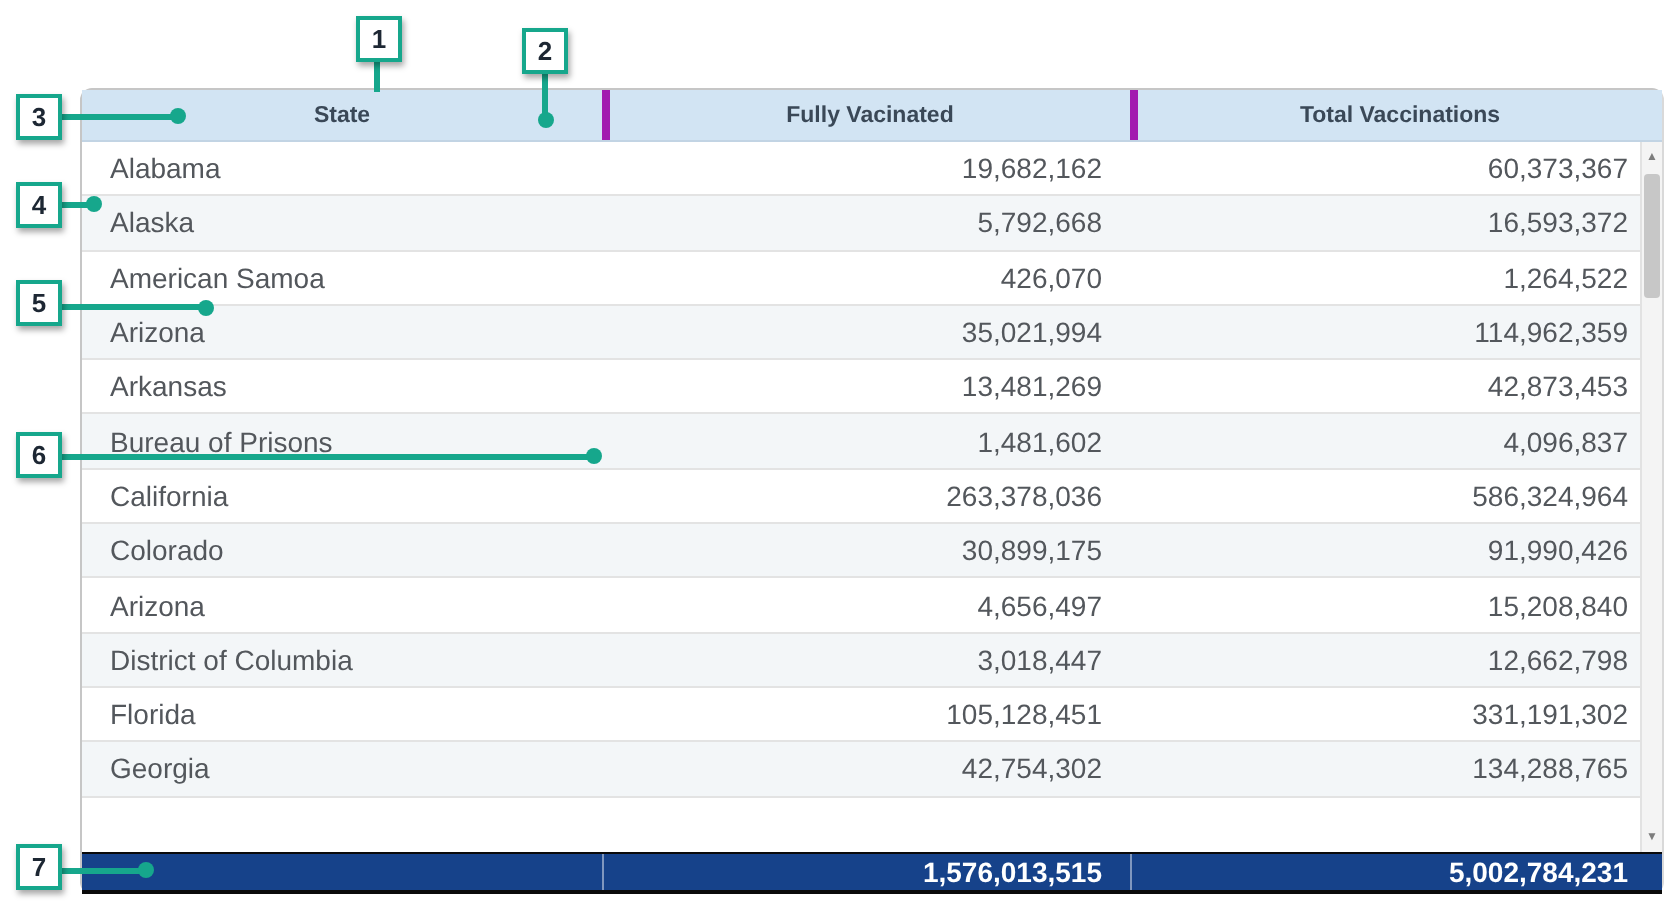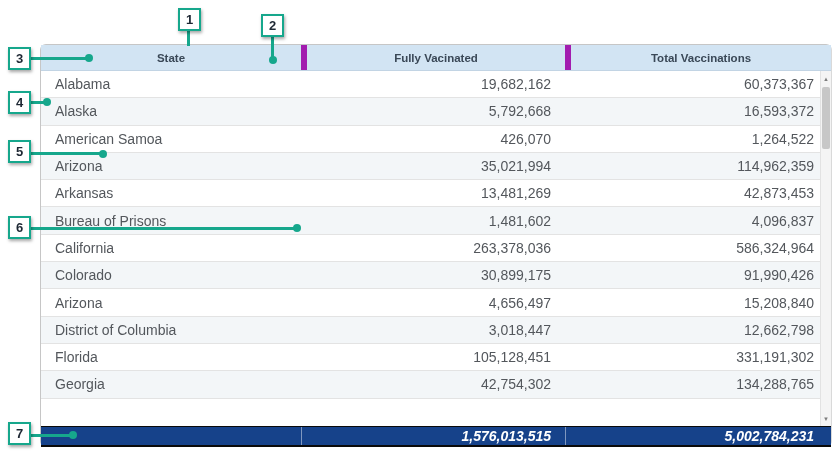--- a/index.html
+++ b/index.html
@@ -19,21 +19,21 @@
   }
   .thead {
     display: grid; grid-template-columns: 260px 264px 1fr; height: 26px;
     background: var(--header-bg, #d2e4f3);
     border-bottom: 1px solid #c2d4e4;
   }
   .th {
     display: flex; align-items: center; justify-content: center;
     font-size: 11.5px; font-weight: bold; color: #3a4857; cursor: pointer;
   }
-  .th + .th { border-left: 6px solid #a21caf; }
+  .th + .th { border-left: 4px solid #a21caf; }
 
   .tbody { position: relative; height: 355px; overflow: hidden; }
   .trow {
     display: grid; grid-template-columns: 260px 264px 1fr; height: 27.31px;
     border-bottom: 1px solid #e3e3e3; background: #ffffff;
   }
   .trow:nth-child(even) { background: #f3f6f8; }
   .cell {
     display: flex; align-items: center; font-size: 14px; color: #53575c;
     overflow: hidden; white-space: nowrap;
@@ -41,21 +41,21 @@
   .cell.state { padding-left: 14px; }
   .cell.num  { justify-content: flex-end; padding-right: 14px; }
   .cell.num.last { padding-right: 17px; }
 
   
   .total-row {
     display: grid; grid-template-columns: 260px 264px 1fr; height: 21px;
     background: var(--total-row-bg, #16428a);
     border-top: 1px solid #0a0a0a; border-bottom: 2px solid #0a0a0a;
   }
-  .total-row .cell { color: #ffffff; font-weight: bold; font-style: italic; }
+  .total-row .cell { color: #ffffff; font-weight: bold; }
   .total-row .cell + .cell { border-left: 1px solid rgba(255,255,255,0.45); }
 
   
   .scrollbar {
     position: absolute; right: 0; top: 26px; width: 11px; height: 355px;
     background: #f4f4f4; border-left: 1px solid #e2e2e2;
   }
   .scroll-btn {
     position: absolute; left: 0; width: 10px; height: 15px;
     display: flex; align-items: center; justify-content: center;

